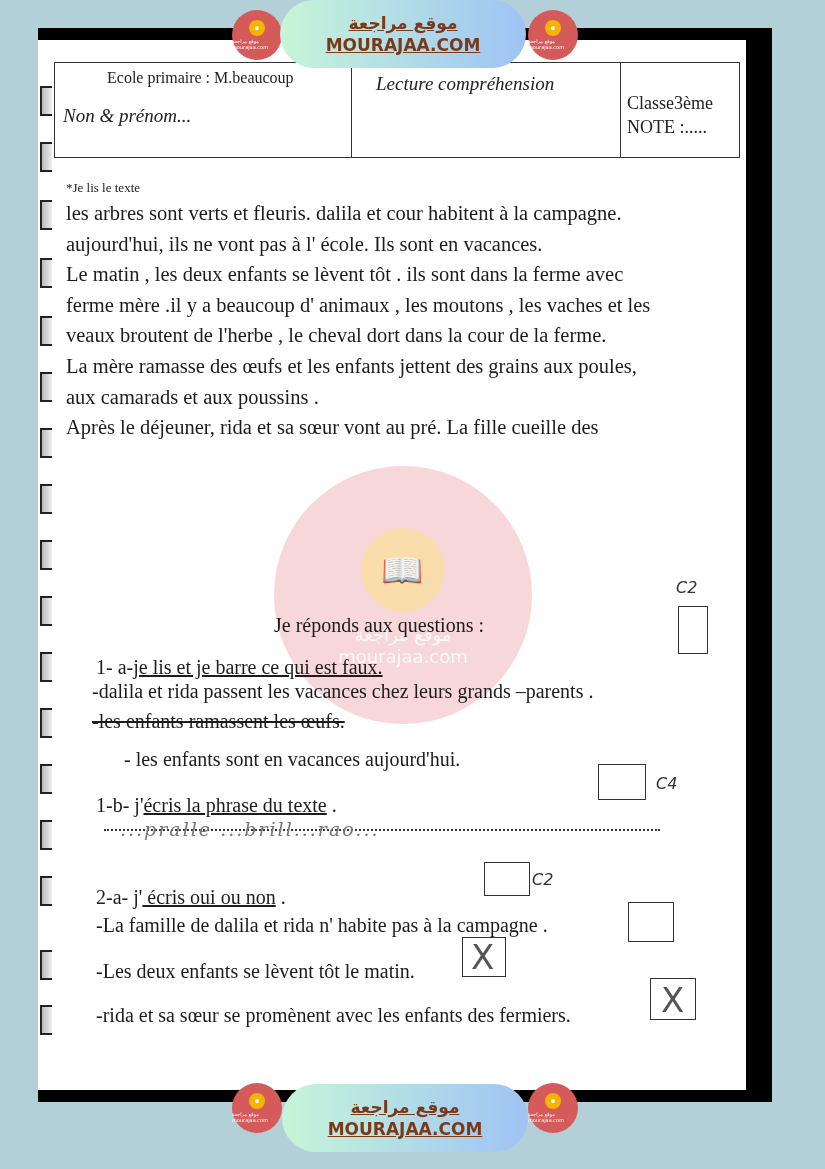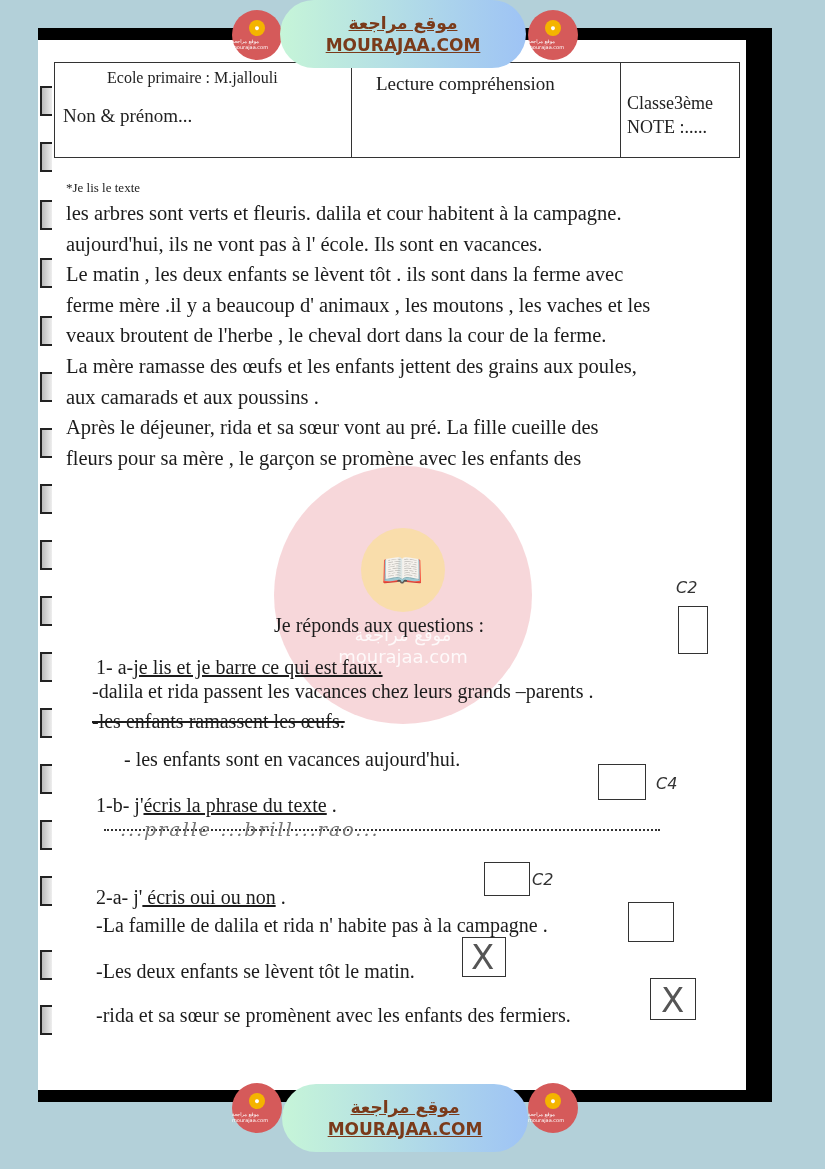--- a/index.html
+++ b/index.html
@@ -4,21 +4,21 @@
 <style>
   html,body{margin:0;padding:0;}
   body{width:825px;height:1169px;background:#b3d0d9;position:relative;overflow:hidden;font-family:"Liberation Serif","DejaVu Serif",serif;}
   .frame{position:absolute;left:38px;top:28px;width:734px;height:1074px;background:#000;}
   .paper{position:absolute;left:38px;top:40px;width:708px;height:1050px;background:#fff;}
   .binding{position:absolute;left:40px;width:10px;height:26px;border:2px solid #222;border-right:none;background:linear-gradient(90deg,#bbb,#eee);}
   .hdr-table{position:absolute;left:54px;top:62px;width:684px;height:94px;border:1.5px solid #333;display:flex;}
   .hdr-cell{border-right:1.5px solid #333;position:relative;}
   .hdr-cell:last-child{border-right:none;}
   .t-small{font-size:16px;color:#222;}
-  .t-med{font-size:19px;color:#222;}
+  .t-med{font-size:19px;color:#222;font-style:italic;}
   .abs{position:absolute;}
   .passage{position:absolute;left:66px;top:198px;width:680px;font-size:20.5px;line-height:30.6px;color:#1c1c1c;}
   .passage p{margin:0;white-space:nowrap;}
   .q{position:absolute;font-size:20px;color:#1c1c1c;white-space:nowrap;}
   .u{text-decoration:underline;}
   .strike{text-decoration:line-through;}
   .box{position:absolute;border:1.5px solid #333;}
   .hand{position:absolute;font-family:"DejaVu Sans",sans-serif;font-style:italic;color:#333;font-size:16px;}
   .dots{position:absolute;left:104px;top:815px;width:556px;border-bottom:2px dotted #333;height:14px;}
   .handwrite{position:absolute;left:120px;top:818px;font-family:"DejaVu Serif",serif;font-style:italic;color:#777;font-size:19px;letter-spacing:2px;}
@@ -57,21 +57,21 @@
 <div class="binding" style="top:950px"></div>
 <div class="binding" style="top:1005px"></div>
 
 <div class="wm-circle"></div>
 <div class="wm-book">📖</div>
 <div class="wm-text" style="top:624px;font-size:18px;">موقع مراجعة</div>
 <div class="wm-text" style="top:646px;font-size:18px;">mourajaa.com</div>
 
 <div class="hdr-table">
   <div class="hdr-cell" style="width:296px;">
-    <span class="abs t-small" style="left:52px;top:6px;">Ecole primaire : M.jallouli</span>
+    <span class="abs t-small" style="left:52px;top:6px;">Ecole primaire : M.beaucoup</span>
     <span class="abs t-med" style="left:8px;top:42px;">Non &amp; prénom...</span>
   </div>
   <div class="hdr-cell" style="width:268px;">
     <span class="abs t-med" style="left:24px;top:10px;">Lecture compréhension</span>
   </div>
   <div class="hdr-cell" style="flex:1;">
     <span class="abs" style="left:6px;top:30px;font-size:18px;color:#222;">Classe3ème</span>
     <span class="abs" style="left:6px;top:54px;font-size:18px;color:#222;">NOTE :.....</span>
   </div>
 </div>
@@ -80,21 +80,20 @@
 
 <div class="passage">
   <p>les arbres sont verts et fleuris. dalila et cour habitent à la campagne.</p>
   <p>aujourd'hui, ils ne vont pas à l' école. Ils sont en vacances.</p>
   <p>Le matin , les deux enfants se lèvent tôt . ils sont dans la ferme avec</p>
   <p>ferme mère .il y a beaucoup d' animaux , les moutons , les vaches et les</p>
   <p>veaux broutent de l'herbe , le cheval dort dans la cour de la ferme.</p>
   <p>La mère ramasse des œufs et les enfants jettent des grains aux poules,</p>
   <p>aux camarads et aux poussins .</p>
   <p>Après le déjeuner, rida et sa sœur vont au pré. La fille cueille des</p>
-  <p>fleurs pour sa mère , le garçon se promène avec les enfants des</p>
 </div>
 
 <div class="q" style="left:274px;top:594px;margin-top:20px;">Je réponds aux questions :</div>
 
 <div class="hand" style="left:676px;top:578px;">C2</div>
 <div class="box" style="left:678px;top:606px;width:28px;height:46px;"></div>
 
 <div class="q" style="left:96px;top:656px;">
   <span>1- a-</span><span class="u">je lis et je barre ce qui est faux.</span>
 </div>

